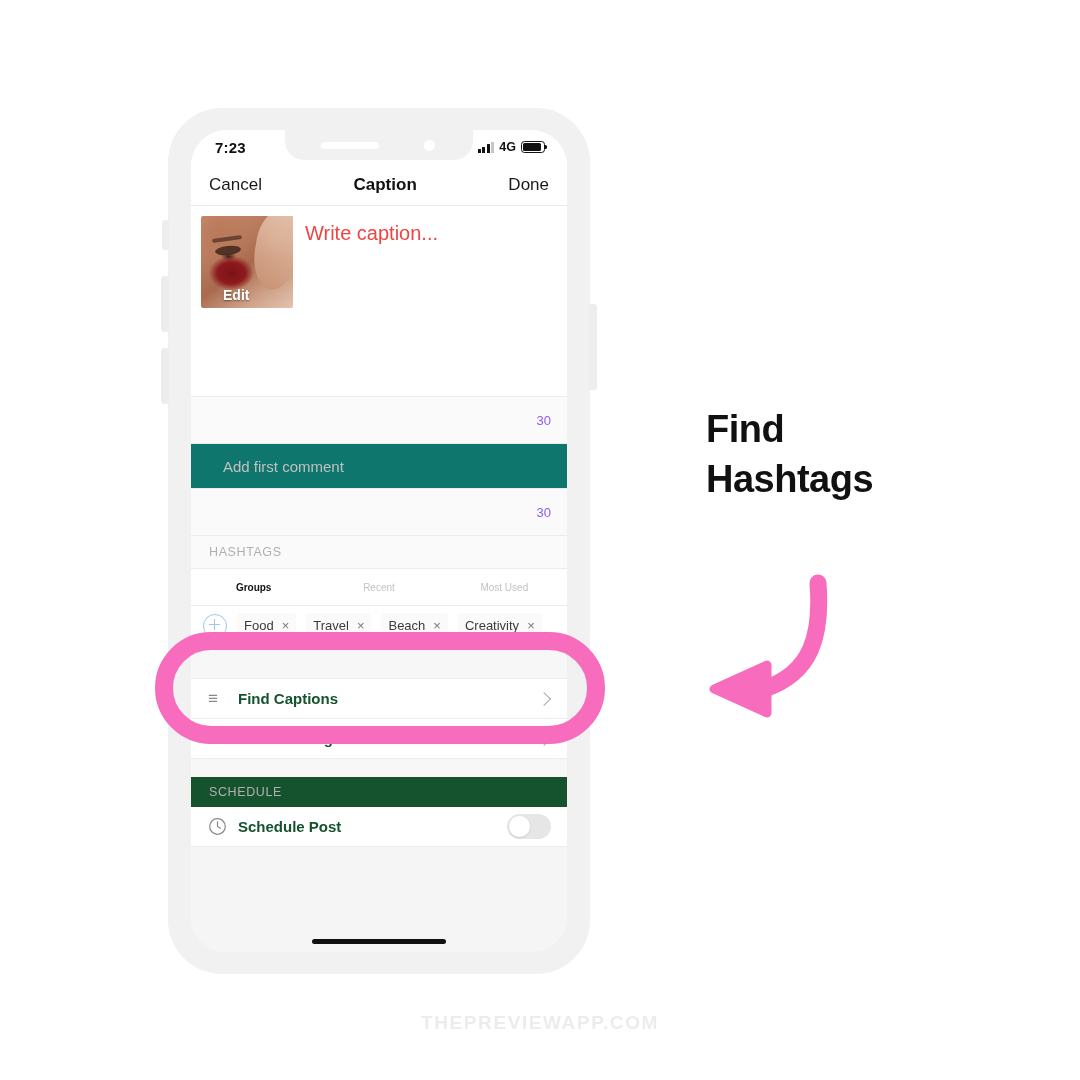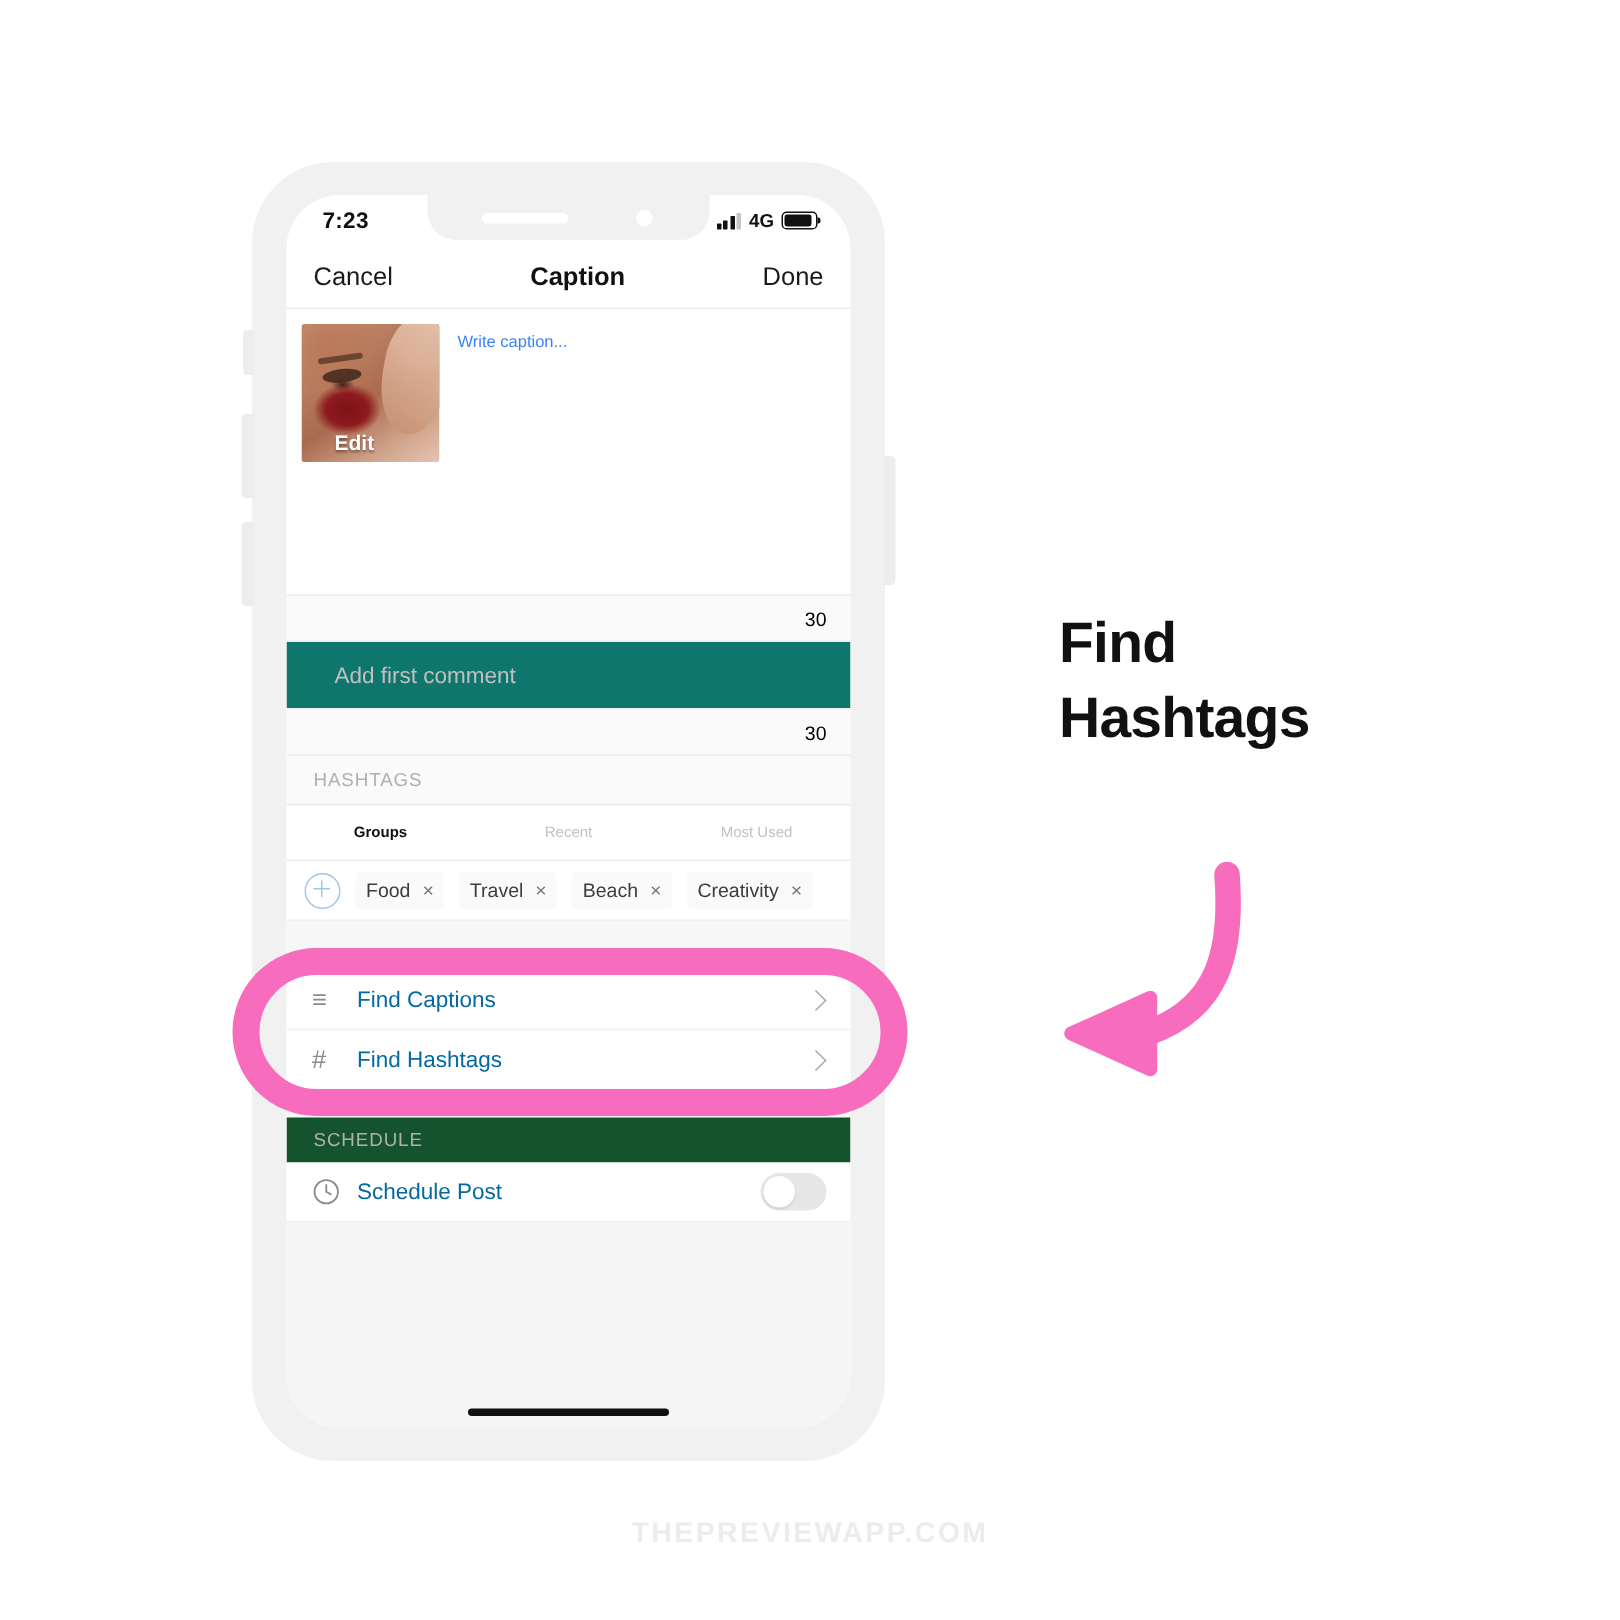--- a/index.html
+++ b/index.html
@@ -211,38 +211,38 @@
     position:absolute;
     left: 22px;
     bottom: 5px;
     font-size: 14px;
     font-weight: bold;
     color:#fff;
     text-shadow: 0 1px 2px rgba(0,0,0,.45);
   }
   #caption-input {
     flex: 1;
-    font-size: 11px;
-    color:#3b82f6;
+    font-size: 20px;
+    color:#ef4444;
     padding: 6px 0 0 12px;
   }
 
   
   .counter-row {
-    height: 32px;
+    height: 48px;
     background:#fafafa;
     border-top: 1px solid #ececec;
     border-bottom: 1px solid #ececec;
     display:flex;
     align-items:center;
     justify-content:flex-end;
     padding-right: 16px;
     box-sizing:border-box;
     font-size: 13px;
-    color:#000000;
+    color:#8b5cf6;
   }
   #comment-row {
     height: 44px;
     background:#0f766e;
     display:flex;
     align-items:center;
     padding-left: 32px;
     box-sizing:border-box;
     font-size: 15px;
     color:#c0c0c0;
@@ -341,22 +341,23 @@
     flex: 0 0 auto;
     color:#8a8a8a;
     font-size: 17px;
     display:flex;
     align-items:center;
     justify-content:flex-start;
   }
   .list-row .row-label {
     flex: 1;
     font-size: 15px;
-    color:#0369a1;
+    color:#14532d;
     padding-left: 4px;
+    font-weight: bold;
   }
   .chevron {
     width: 9px; height: 9px;
     border-right: 1.6px solid #a8a8a8;
     border-top: 1.6px solid #a8a8a8;
     transform: rotate(45deg);
     flex:0 0 auto;
     margin-right: 2px;
   }
 

